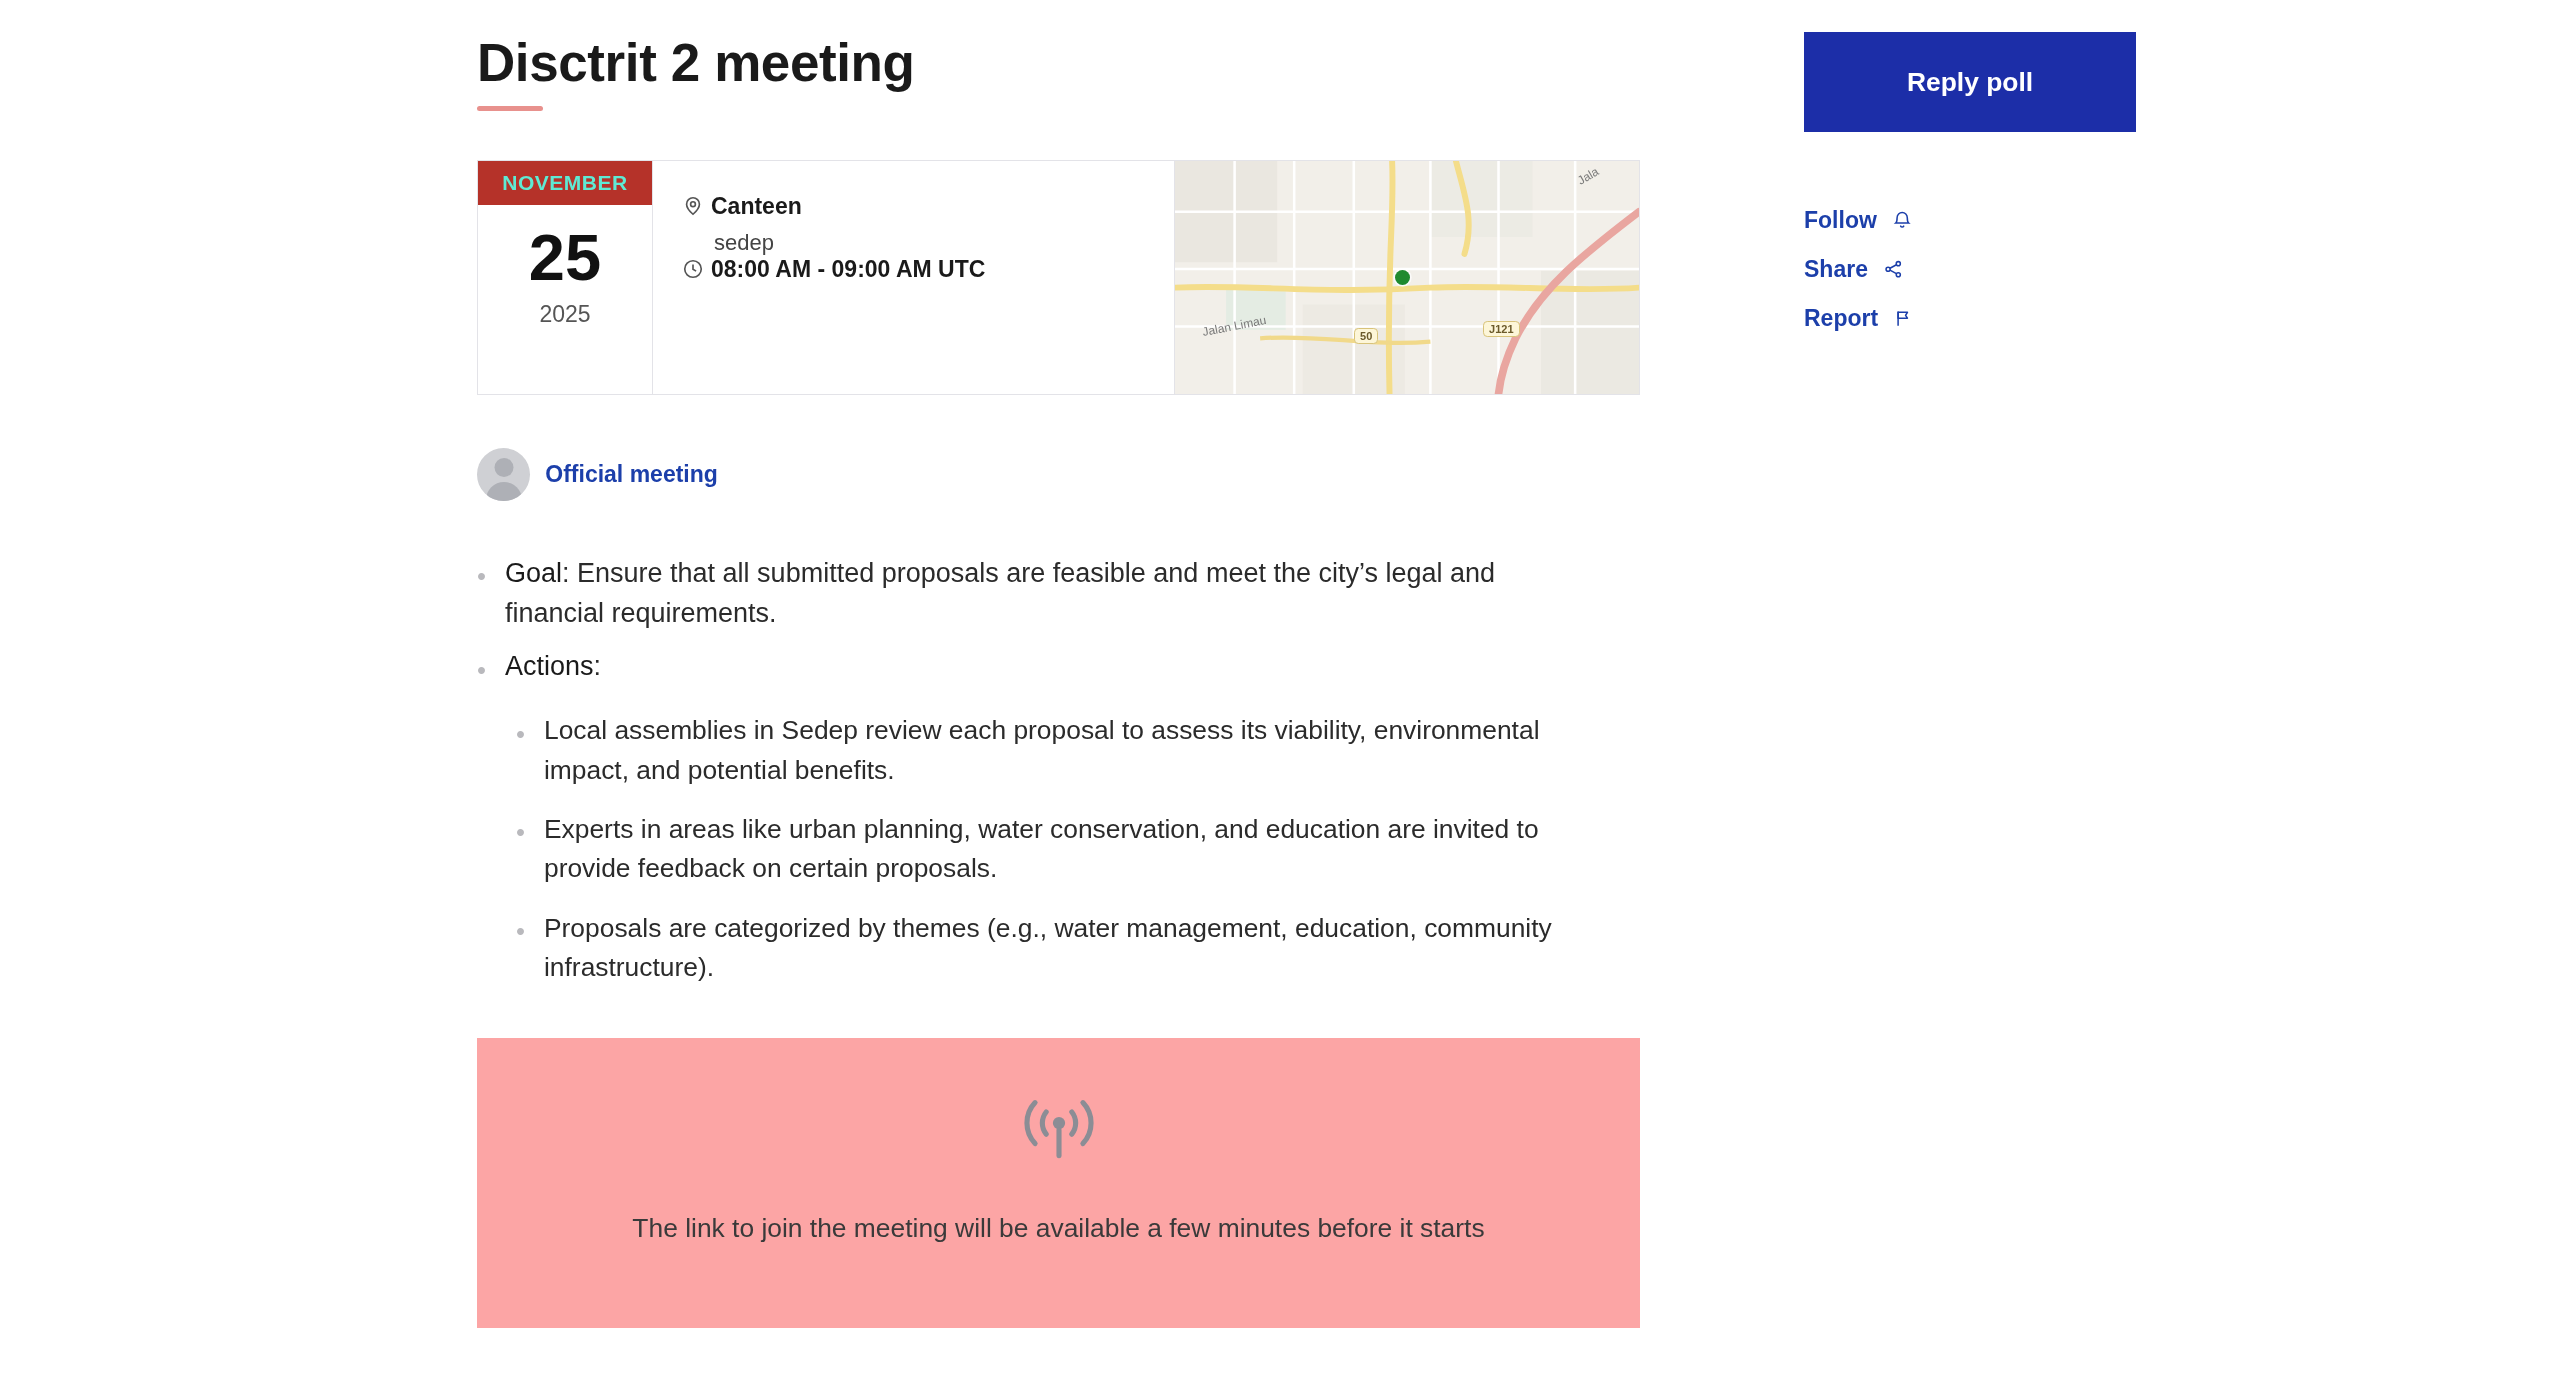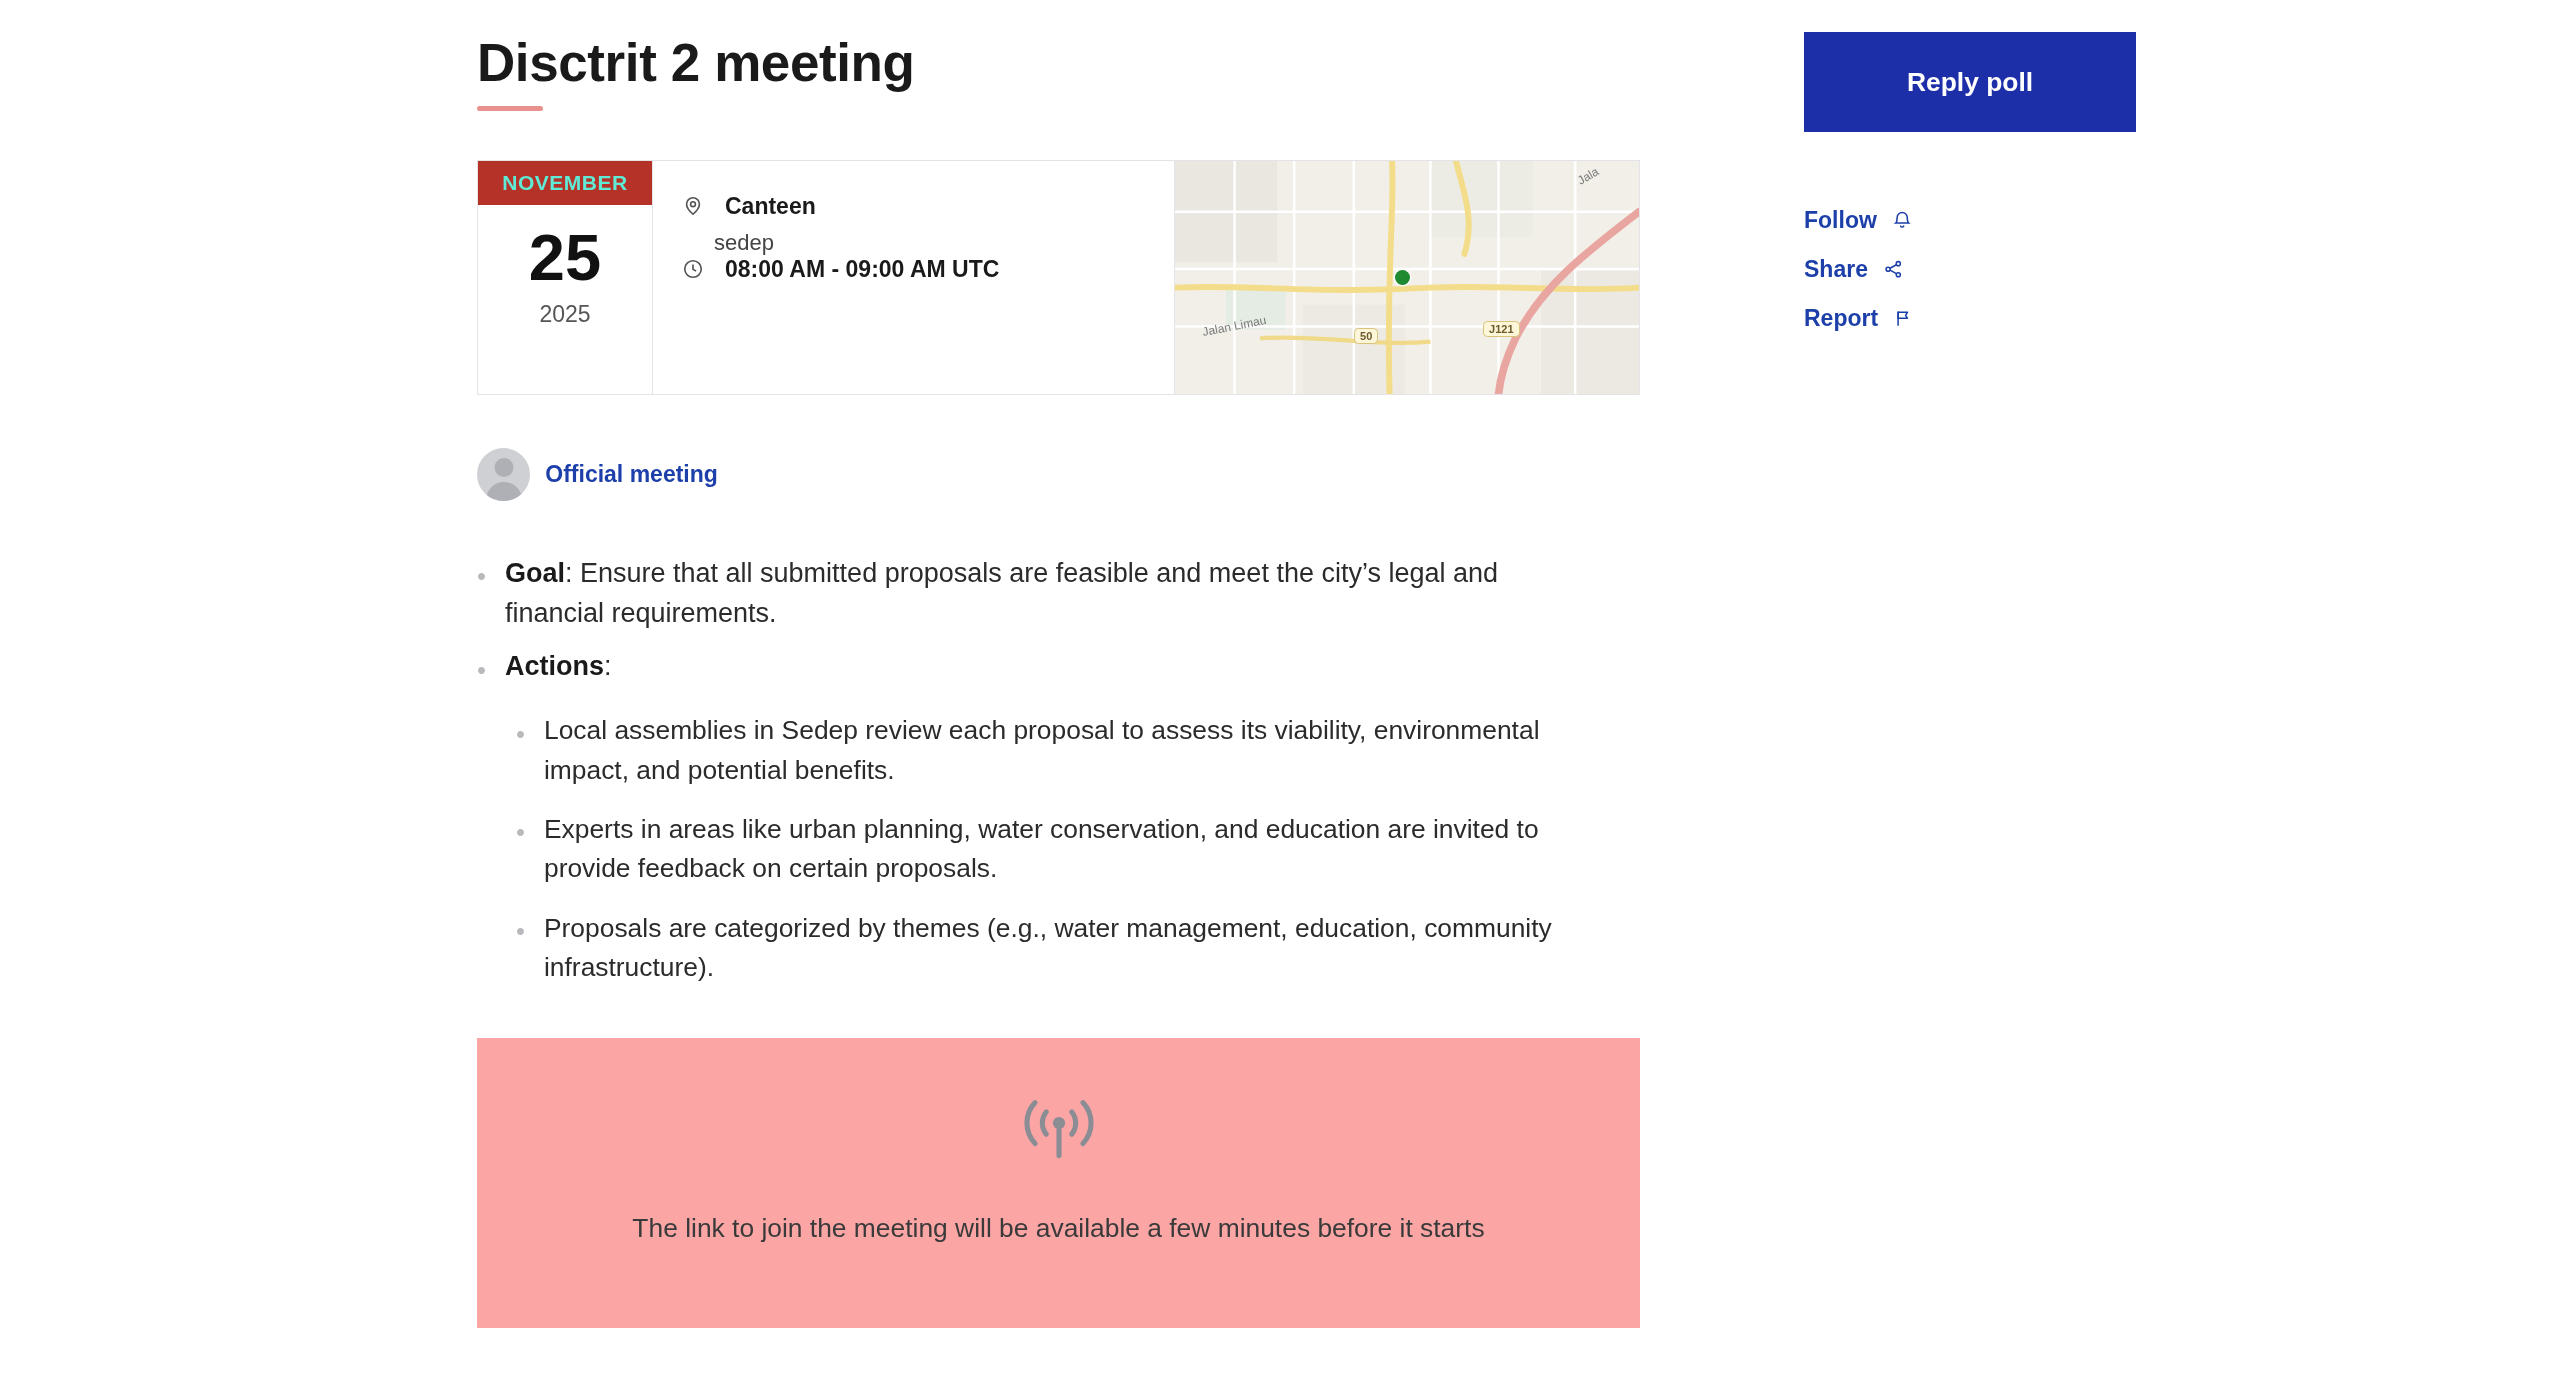--- a/index.html
+++ b/index.html
@@ -81,21 +81,21 @@
   }
 
   .event-info {
     flex: 1 1 auto;
     padding: 32px 29px 0 29px;
     border-right: 0.9px solid #e3e3e8;
   }
   .info-row {
     display: flex;
     align-items: flex-start;
-    gap: 21px;
+    gap: 7px;
   }
   .info-icon {
     width: 22px; height: 22px;
     flex: 0 0 22px;
     margin-top: 1.7px;
     color: #555;
   }
   .info-icon svg { display:block; width: 22px; height: 22px; }
   .info-strong {
     font-size: 23px;
@@ -198,21 +198,21 @@
     line-height: 1;
     margin-top: 10.2px;
     flex: 0 0 8.5px;
   }
   .bullet-text {
     font-size: 27px;
     line-height: 1.48;
     color: #2b2b2b;
     max-width: 1073px;
   }
-  .bullet-text b { font-weight: bold; color: #1a1a1a; }
+  .bullet-text b { font-weight: normal; color: #1a1a1a; }
   .sub-list { margin-top: 24px; margin-left: 39px; }
   .sub-list .bullet-item + .bullet-item { margin-top: 20.4px; }
   .sub-list .bullet-text { font-size: 26.4px; max-width: 1065px; }
 
   
   .join-box {
     margin-top: 51px;
     width: 1163px;
     height: 290px;
     background: #fca5a5;

